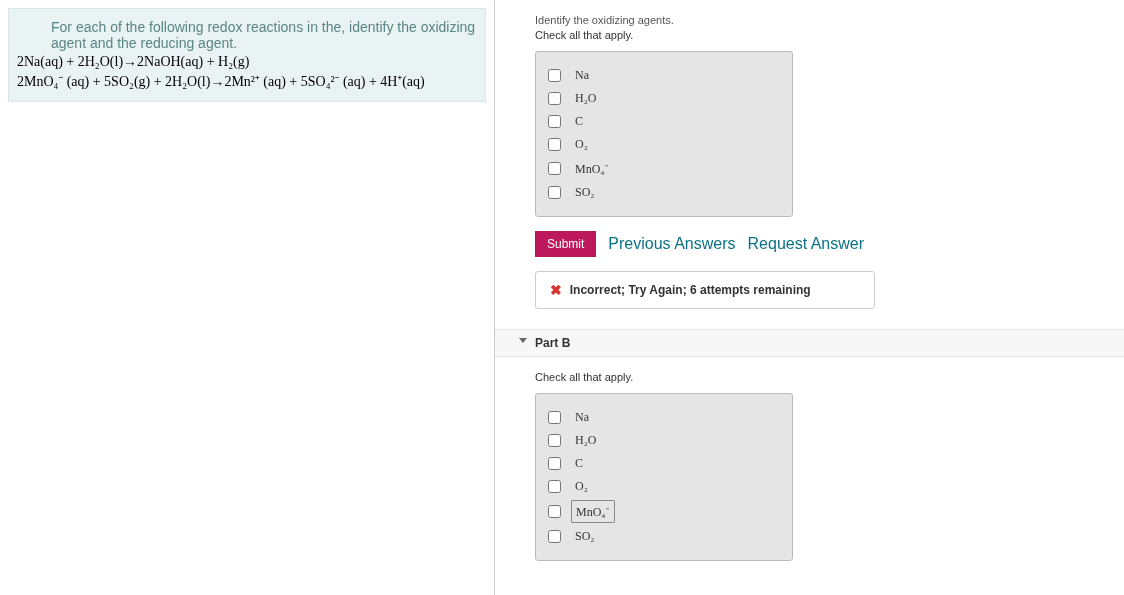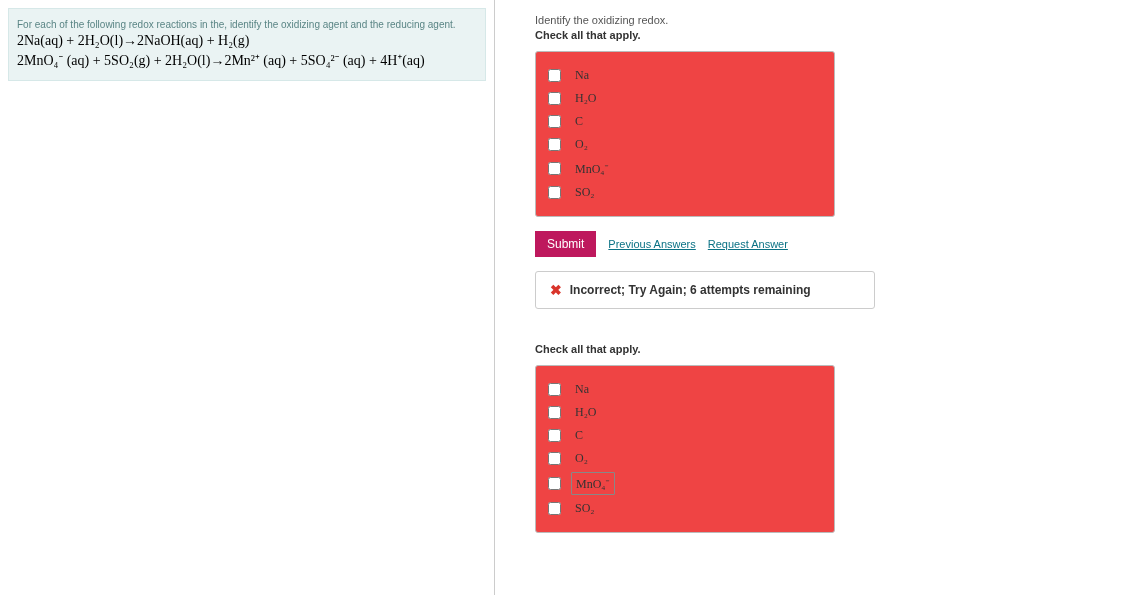--- a/index.html
+++ b/index.html
@@ -3,49 +3,49 @@
   <meta charset="utf-8">
   <style>
     * { box-sizing: border-box; margin: 0; padding: 0; }
     body { font-family: Arial, Helvetica, sans-serif; font-size: 12px; color: #333; }
     .container { display: flex; width: 1124px; height: 595px; }
     .left-pane { width: 495px; padding: 8px 8px; border-right: 1px solid #ccc; }
     .right-pane { flex: 1; padding: 0; overflow-y: auto; }
     .intro-box {
       background: #eaf3f3; border: 1px solid #d6e8e8; padding: 10px 8px; font-size: 11px;
     }
-    .intro-box .prompt-text { color: #5a8585; font-size: 10px; margin-bottom: 3px; }
+    .intro-box .prompt-text { color: #5a8585; font-size: 14px; margin-bottom: 3px; margin-left: 34px; }
     .intro-box .equation { font-family: 'Times New Roman', serif; font-size: 14px; color: #000; margin: 1px 0; }
     .part-header {
       background: #f7f7f7; border-top: 1px solid #e5e5e5; border-bottom: 1px solid #e5e5e5;
       padding: 6px 40px; font-size: 12px; font-weight: bold; color: #333;
       position: relative;
     }
     .part-header .caret {
       position: absolute; left: 24px; top: 8px; width: 0; height: 0;
       border-left: 4px solid transparent; border-right: 4px solid transparent;
       border-top: 5px solid #666;
     }
     .part-body { padding: 14px 40px 20px; }
     .instruction { font-size: 11px; color: #555; margin-bottom: 3px; }
-    .subinstruction { font-size: 11px; font-weight: bold; color: #333; margin-bottom: 10px; }
+    .subinstruction { font-size: 11px; font-weight: normal; color: #333; margin-bottom: 10px; }
     .check-box-group {
-      border: 1px solid #bbb; border-radius: 3px; padding: 10px 12px; width: 300px;
-      background: #ef4444;
+      border: 1px solid #bbb; border-radius: 3px; padding: 10px 12px; width: 258px;
+      background: #e5e5e5;
     }
     .check-row { display: flex; align-items: center; margin: 4px 0; font-family: 'Times New Roman', serif; font-size: 12px; }
     .check-row input[type=checkbox] { margin-right: 10px; }
     .check-row .label-wrap { padding: 2px 4px; }
     .check-row.highlighted .label-wrap { border: 1px solid #888; border-radius: 1px; }
     .button-row { margin-top: 14px; display: flex; align-items: center; gap: 12px; }
     .submit-btn {
       background: #be185d; color: #fff; border: none; padding: 6px 12px; font-size: 12px;
       cursor: pointer;
     }
-    .link { color: #0b7285; font-size: 11px; text-decoration: underline; cursor: pointer; }
+    .link { color: #0b7285; font-size: 16px; cursor: pointer; }
     .feedback-box {
       margin-top: 14px; border: 1px solid #ccc; border-radius: 3px; padding: 10px 14px;
       width: 340px; font-size: 12px; font-weight: bold; color: #333;
       display: flex; align-items: center; gap: 8px; background: #fff;
     }
     .feedback-box .x-icon { color: #d9342b; font-size: 14px; font-weight: bold; }
   </style>
 </head>
 <body>
 
@@ -54,21 +54,21 @@
     <div class="intro-box">
       <div class="prompt-text">For each of the following redox reactions in the, identify the oxidizing agent and the reducing agent.</div>
       <div class="equation">2Na(aq) + 2H₂O(l)→2NaOH(aq) + H₂(g)</div>
       <div class="equation">2MnO₄⁻ (aq) + 5SO₂(g) + 2H₂O(l)→2Mn²⁺ (aq) + 5SO₄²⁻ (aq) + 4H⁺(aq)</div>
     </div>
   </div>
 
   <div class="right-pane">
 
     <div class="part-body">
-      <div class="instruction">Identify the oxidizing redox.</div>
+      <div class="instruction">Identify the oxidizing agents.</div>
       <div class="subinstruction">Check all that apply.</div>
       <div class="check-box-group">
         <div class="check-row">
             <input type="checkbox" style="">
             <span class="label-wrap">Na</span>
           </div>
         <div class="check-row">
             <input type="checkbox" style="">
             <span class="label-wrap">H₂O</span>
           </div>
@@ -93,20 +93,24 @@
         <button class="submit-btn">Submit</button>
         <span class="link">Previous Answers</span>
         <span class="link">Request Answer</span>
       </div>
       <div class="feedback-box">
         <span class="x-icon">✖</span>
         <span>Incorrect; Try Again; 6 attempts remaining</span>
       </div>
     </div>
 
+    <div class="part-header">
+      <span class="caret"></span>
+      <span>Part B</span>
+    </div>
     <div class="part-body">
       <div class="subinstruction">Check all that apply.</div>
       <div class="check-box-group">
         <div class="check-row">
             <input type="checkbox" style="">
             <span class="label-wrap">Na</span>
           </div>
         <div class="check-row">
             <input type="checkbox" style="">
             <span class="label-wrap">H₂O</span>

